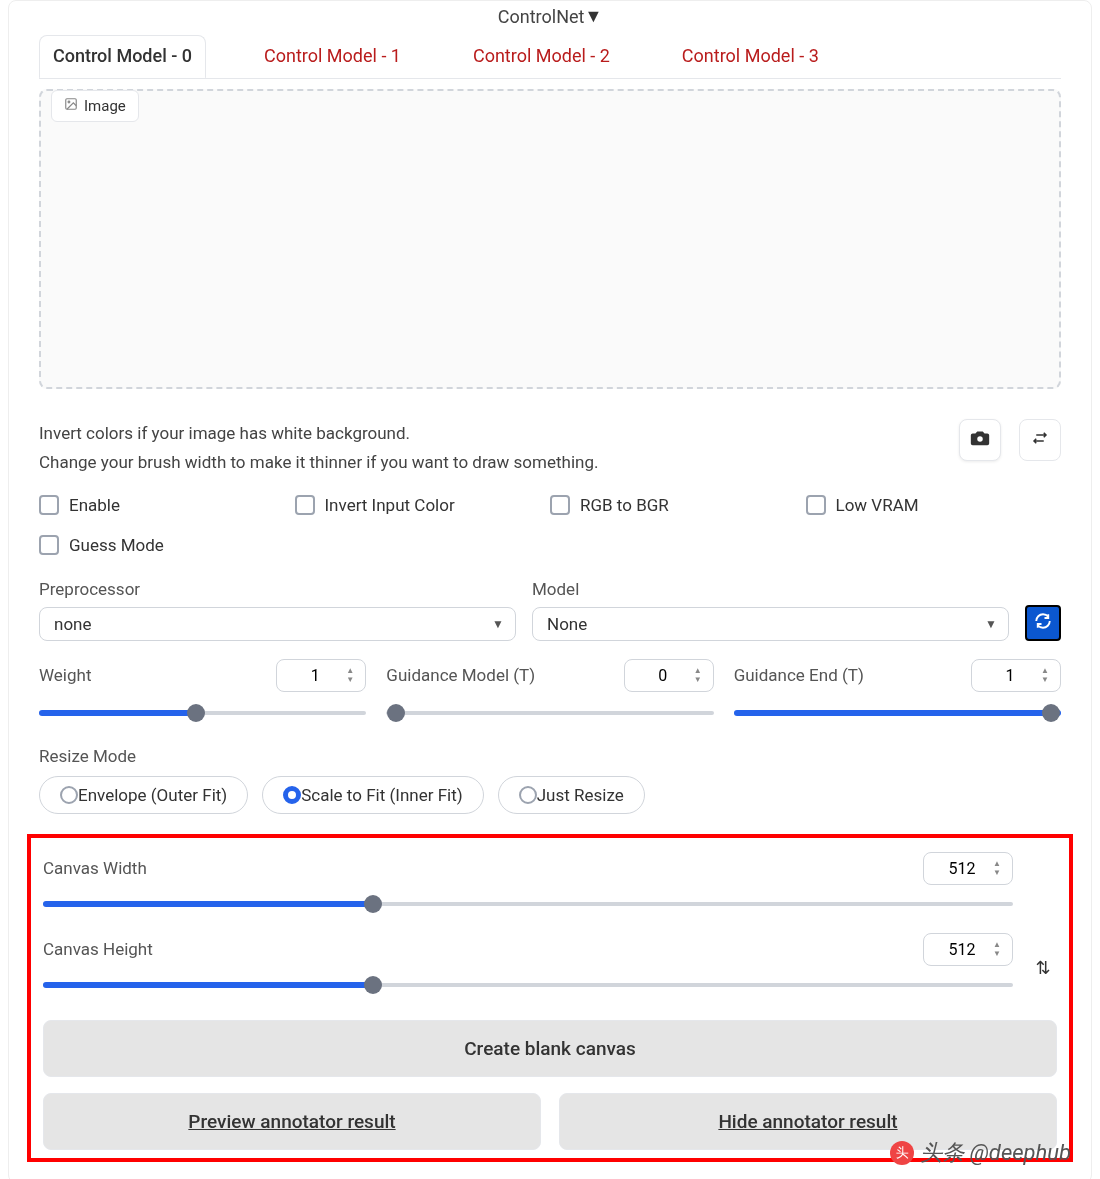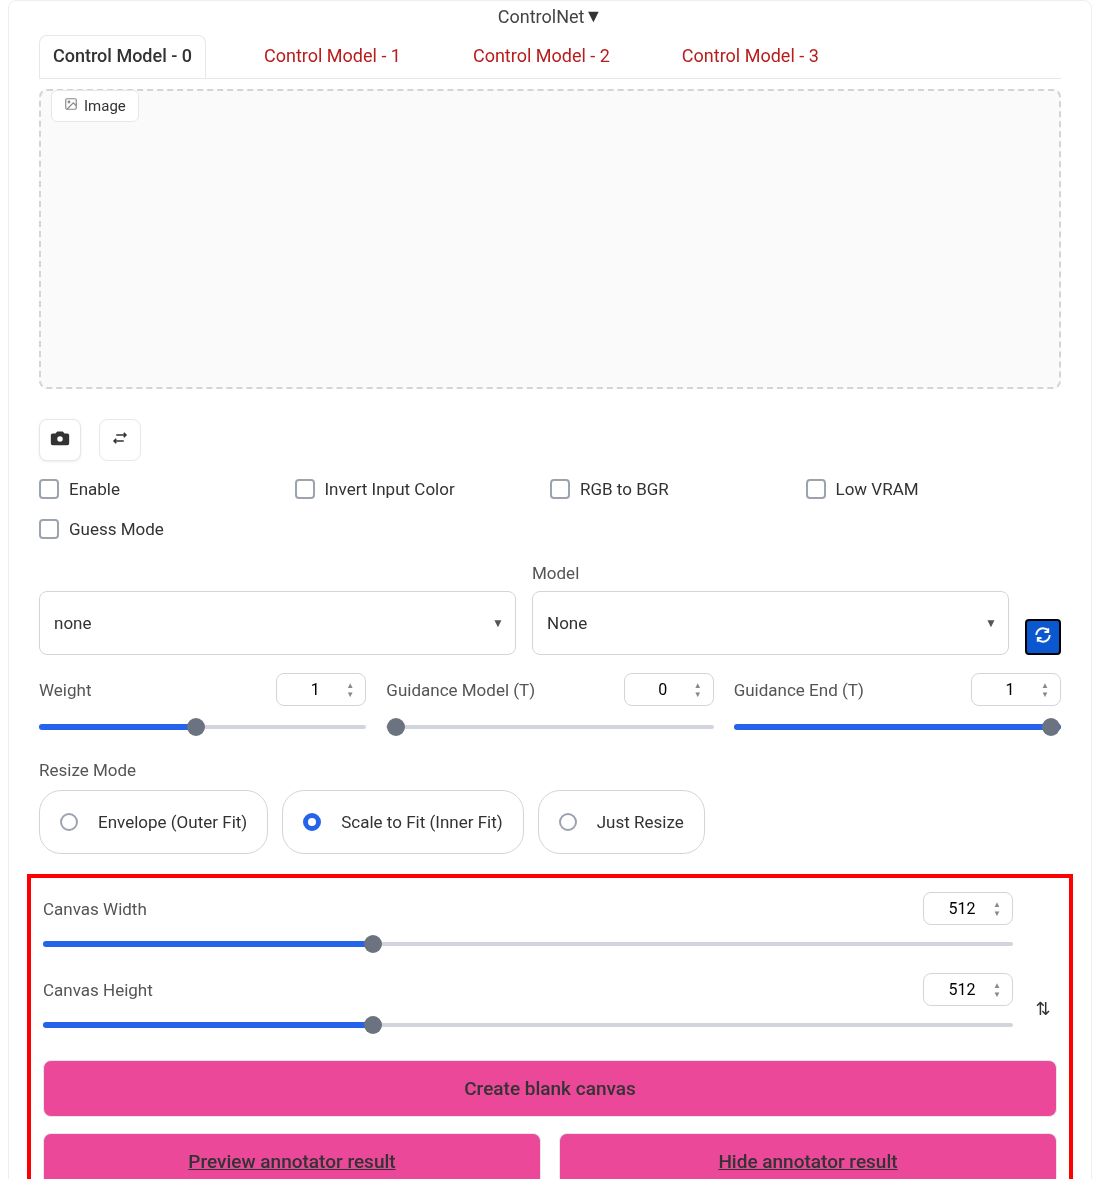--- a/index.html
+++ b/index.html
@@ -21,45 +21,45 @@
 .icon-btns { display:flex; gap:18px; }
 .icon-btn { width:42px; height:42px; border:1px solid #e5e7eb; border-radius:8px; display:flex; align-items:center; justify-content:center; cursor:pointer; background:#fff; }
 .icon-btn.shadow { box-shadow:0 1px 3px rgba(0,0,0,0.08); }
 .check-row { display:flex; flex-wrap:wrap; gap:20px 0; margin:12px 0 24px 0; }
 .check-item { display:flex; align-items:center; gap:10px; font-size:17px; color:#333; width:25%; }
 .check-item input[type=checkbox] { width:20px; height:20px; border:2px solid #9ca3af; border-radius:4px; appearance:none; cursor:pointer; }
 .field-row { display:flex; gap:16px; align-items:flex-end; margin-bottom:18px; }
 .field { flex:1; }
 .field-label { font-size:17px; color:#555; margin-bottom:8px; display:block; }
 .select-wrap { position:relative; }
-.select { width:100%; border:1px solid #d1d5db; border-radius:8px; padding:21px 14px; font-size:17px; background:#fff; appearance:none; cursor:pointer; }
+.select { width:100%; border:1px solid #d1d5db; border-radius:8px; padding:6px 14px; font-size:17px; background:#fff; appearance:none; cursor:pointer; }
 .select-caret { position:absolute; right:12px; top:50%; transform:translateY(-50%); pointer-events:none; font-size:12px; color:#555; }
 .refresh-btn { width:36px; height:36px; background:#0b57d0; border-radius:4px; display:flex; align-items:center; justify-content:center; border:2px solid #000; cursor:pointer; }
 .slider-row { display:flex; gap:20px; margin-bottom:8px; }
 .slider-block { flex:1; }
 .slider-head { display:flex; justify-content:space-between; align-items:center; margin-bottom:10px; }
 .slider-label { font-size:17px; color:#555; }
 .num-input { width:90px; border:1px solid #d1d5db; border-radius:8px; padding:6px 22px 6px 10px; font-size:16px; text-align:center; position:relative; }
 .num-wrap { position:relative; display:inline-block; }
 .num-spin { position:absolute; right:4px; top:3px; bottom:3px; width:16px; display:flex; flex-direction:column; justify-content:center; color:#888; font-size:8px; line-height:9px; }
 .slider-track { position:relative; height:22px; }
 .track-bg { position:absolute; top:9px; left:0; right:0; height:4px; background:#d1d5db; border-radius:2px; }
 .track-fill { position:absolute; top:8px; left:0; height:6px; background:#2563eb; border-radius:3px; }
 .thumb { position:absolute; top:2px; width:18px; height:18px; background:#6b7280; border-radius:50%; cursor:pointer; transform:translateX(-50%); }
 .radio-row { display:flex; gap:14px; margin:10px 0 20px 0; }
-.radio-item { display:flex; align-items:center; gap:20px; border:1px solid #d1d5db; border-radius:22px; padding:21px 20px; font-size:17px; cursor:pointer; }
+.radio-item { display:flex; align-items:center; gap:0; border:1px solid #d1d5db; border-radius:22px; padding:8px 20px; font-size:17px; cursor:pointer; }
 .radio-circle { width:18px; height:18px; border:2px solid #9ca3af; border-radius:50%; display:flex; align-items:center; justify-content:center; }
 .radio-circle.checked { border:5px solid #2563eb; }
 .highlight-box { border:4px solid #f00; margin:0 -12px; padding:14px 12px 8px 12px; }
 .wide-slider { margin-bottom:18px; }
 .wide-slider .slider-head { margin-bottom:8px; }
 .canvas-row { display:flex; gap:16px; align-items:center; }
 .canvas-sliders { flex:1; }
 .swap-btn { width:28px; height:28px; display:flex; align-items:center; justify-content:center; cursor:pointer; margin-top:70px; font-size:18px; }
-.big-btn { width:100%; padding:16px; background:#ec4899; border:1px solid #e5e7eb; border-radius:8px; font-size:19px; font-weight:500; cursor:pointer; text-align:center; margin-top:6px; }
+.big-btn { width:100%; padding:16px; background:#e5e5e5; border:1px solid #e5e7eb; border-radius:8px; font-size:19px; font-weight:500; cursor:pointer; text-align:center; margin-top:6px; }
 .btn-pair { display:flex; gap:18px; margin-top:16px; }
 .btn-pair .big-btn { flex:1; margin-top:0;text-decoration:underline; }
 .watermark { position:absolute; right:20px; bottom:14px; font-size:22px; color:#555; display:flex; align-items:center; gap:6px; font-style:italic; }
 .watermark .wm-icon { width:24px; height:24px; background:#ef4444; border-radius:50%; display:inline-flex; align-items:center; justify-content:center; color:#fff; font-size:13px; font-style:normal; }
 </style>
 </head>
 <body>
 
 <div class="panel">
 
@@ -82,20 +82,24 @@
             <rect x="3" y="3" width="18" height="18" rx="2"></rect>
             <circle cx="8.5" cy="8.5" r="1.5"></circle>
             <path d="M21 15l-5-5L5 21"></path>
           </svg>
       </span>
       <span>Image</span>
     </div>
   </div>
 
   <div class="hint-row">
+    <div class="hint-text">
+      <div>Invert colors if your image has white background.</div>
+      <div>Change your brush width to make it thinner if you want to draw something.</div>
+    </div>
     <div class="icon-btns">
       <div class="icon-btn shadow">
         <span>
           <svg width="22" height="22" viewBox="0 0 24 24" fill="#333">
               <path d="M4 7h3l2-2h6l2 2h3a2 2 0 012 2v9a2 2 0 01-2 2H4a2 2 0 01-2-2V9a2 2 0 012-2z"></path>
               <circle cx="12" cy="13" r="3" fill="#fff"></circle>
             </svg>
         </span>
       </div>
       <div class="icon-btn">
@@ -126,20 +130,21 @@
         <span>Low VRAM</span>
       </label>
     <label class="check-item">
         <input type="checkbox" style="">
         <span>Guess Mode</span>
       </label>
   </div>
 
   <div class="field-row">
     <div class="field">
+      <label class="field-label">Preprocessor</label>
       <div class="select-wrap">
         <div class="select">none</div>
         <span class="select-caret">▼</span>
       </div>
     </div>
     <div class="field">
       <label class="field-label">Model</label>
       <div class="select-wrap">
         <div class="select">None</div>
         <span class="select-caret">▼</span>

